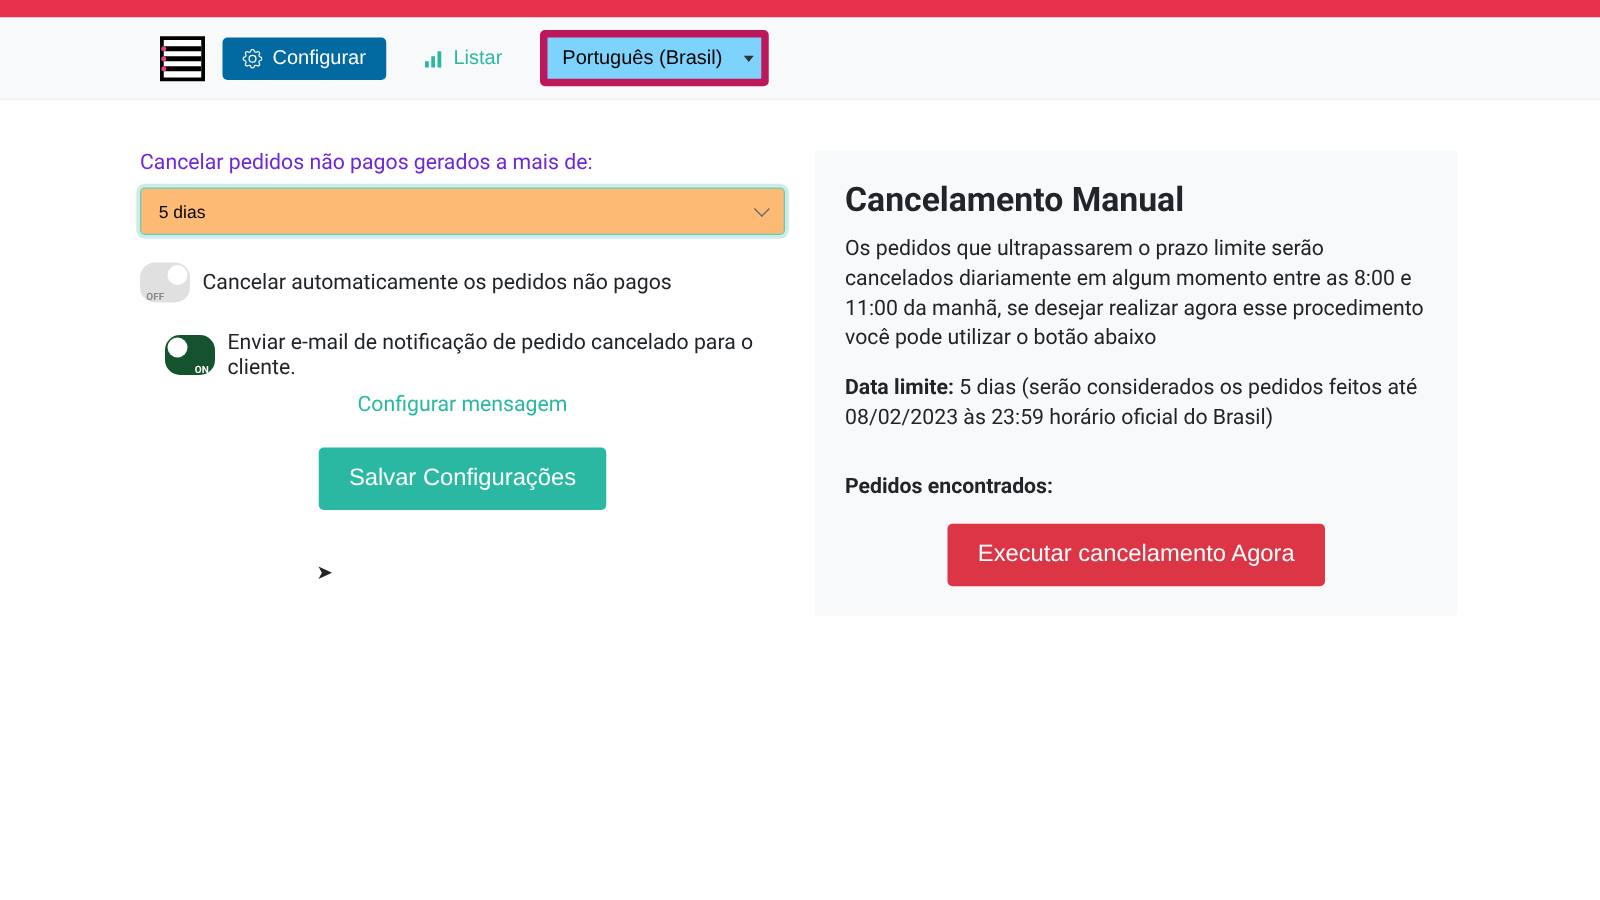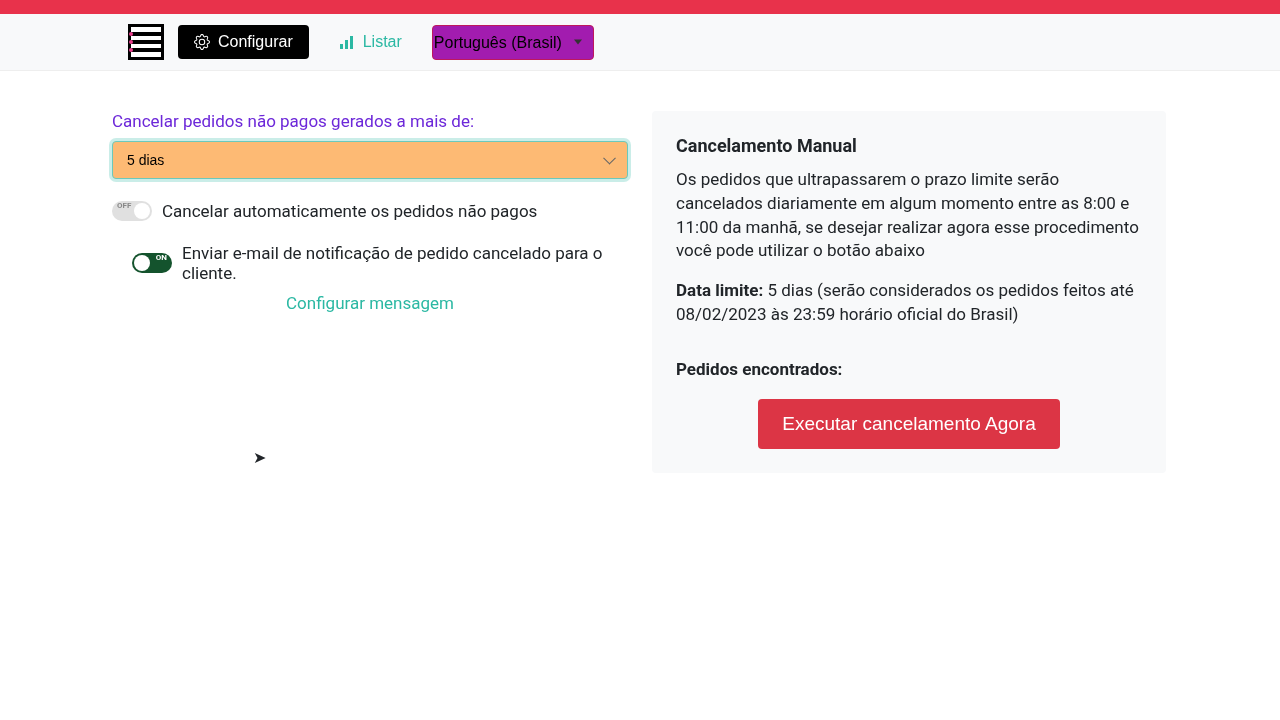--- a/index.html
+++ b/index.html
@@ -52,33 +52,33 @@
       align-items: center;
       gap: 8px;
       font-size: 16px;
       padding: 8px 16px;
       border-radius: 4px;
       border: none;
       cursor: pointer;
       text-decoration: none;
     }
     .btn-teal {
-      background: #000000;
+      background: #0369a1;
       color: #fff;
     }
     .btn-link-teal {
       background: transparent;
       color: #2bb8a3;
     }
     .lang-select {
-      border: 1px solid #be185d;
-      border-radius: 4px;
-      padding: 8px 30px 8px 1px;
+      border: 6px solid #be185d;
+      border-radius: 4px;
+      padding: 8px 30px 8px 12px;
       font-size: 16px;
-      background: #a21caf;
+      background: #7dd3fc;
       appearance: none;
       position: relative;
       cursor: pointer;
     }
     .lang-wrapper {
       position: relative;
       display: inline-block;
     }
     .lang-wrapper::after {
       content: '';
@@ -147,26 +147,26 @@
     }
     .toggle-row {
       display: flex;
       align-items: center;
       gap: 10px;
       margin-top: 22px;
       font-size: 17px;
     }
     .toggle {
       width: 40px;
-      height: 20px;
+      height: 32px;
       border-radius: 12px;
       position: relative;
       cursor: pointer;
       display: inline-flex;
-      align-items: flex-start;
+      align-items: flex-end;
       font-size: 8px;
       font-weight: 700;
       color: #888;
       padding: 0 5px;
       flex-shrink: 0;
     }
     .toggle.off {
       background: #e0e0e0;
       justify-content: flex-start;
     }
@@ -213,21 +213,21 @@
     .btn-save {
       background: #2bb8a3;
       color: #fff;
       font-size: 19px;
       padding: 14px 24px;
       border: none;
       border-radius: 4px;
       cursor: pointer;
     }
     .right-col h3 {
-      font-size: 18px;
+      font-size: 27px;
       font-weight: 700;
       margin-bottom: 12px;
     }
     .desc {
       font-size: 17px;
       line-height: 1.4;
       margin-bottom: 16px;
     }
     .limit-line {
       font-size: 17px;
@@ -325,20 +325,23 @@
       <div class="toggle on">
         <span>ON</span>
       </div>
       <span>Enviar e-mail de notificação de pedido cancelado para o cliente.</span>
     </div>
 
     <div class="config-msg-link">
       <a>Configurar mensagem</a>
     </div>
 
+    <div class="save-button-wrap">
+      <button class="btn-save">Salvar Configurações</button>
+    </div>
   </div>
 
   <div class="right-col">
     <h3>Cancelamento Manual</h3>
     <p class="desc">Os pedidos que ultrapassarem o prazo limite serão cancelados diariamente em algum momento entre as 8:00 e 11:00 da manhã, se desejar realizar agora esse procedimento você pode utilizar o botão abaixo</p>
     <p class="limit-line">
       <strong>Data limite:</strong>
       <span> </span>
       <span>5 dias (serão considerados os pedidos feitos até 08/02/2023 às 23:59 horário oficial do Brasil)</span>
     </p>

